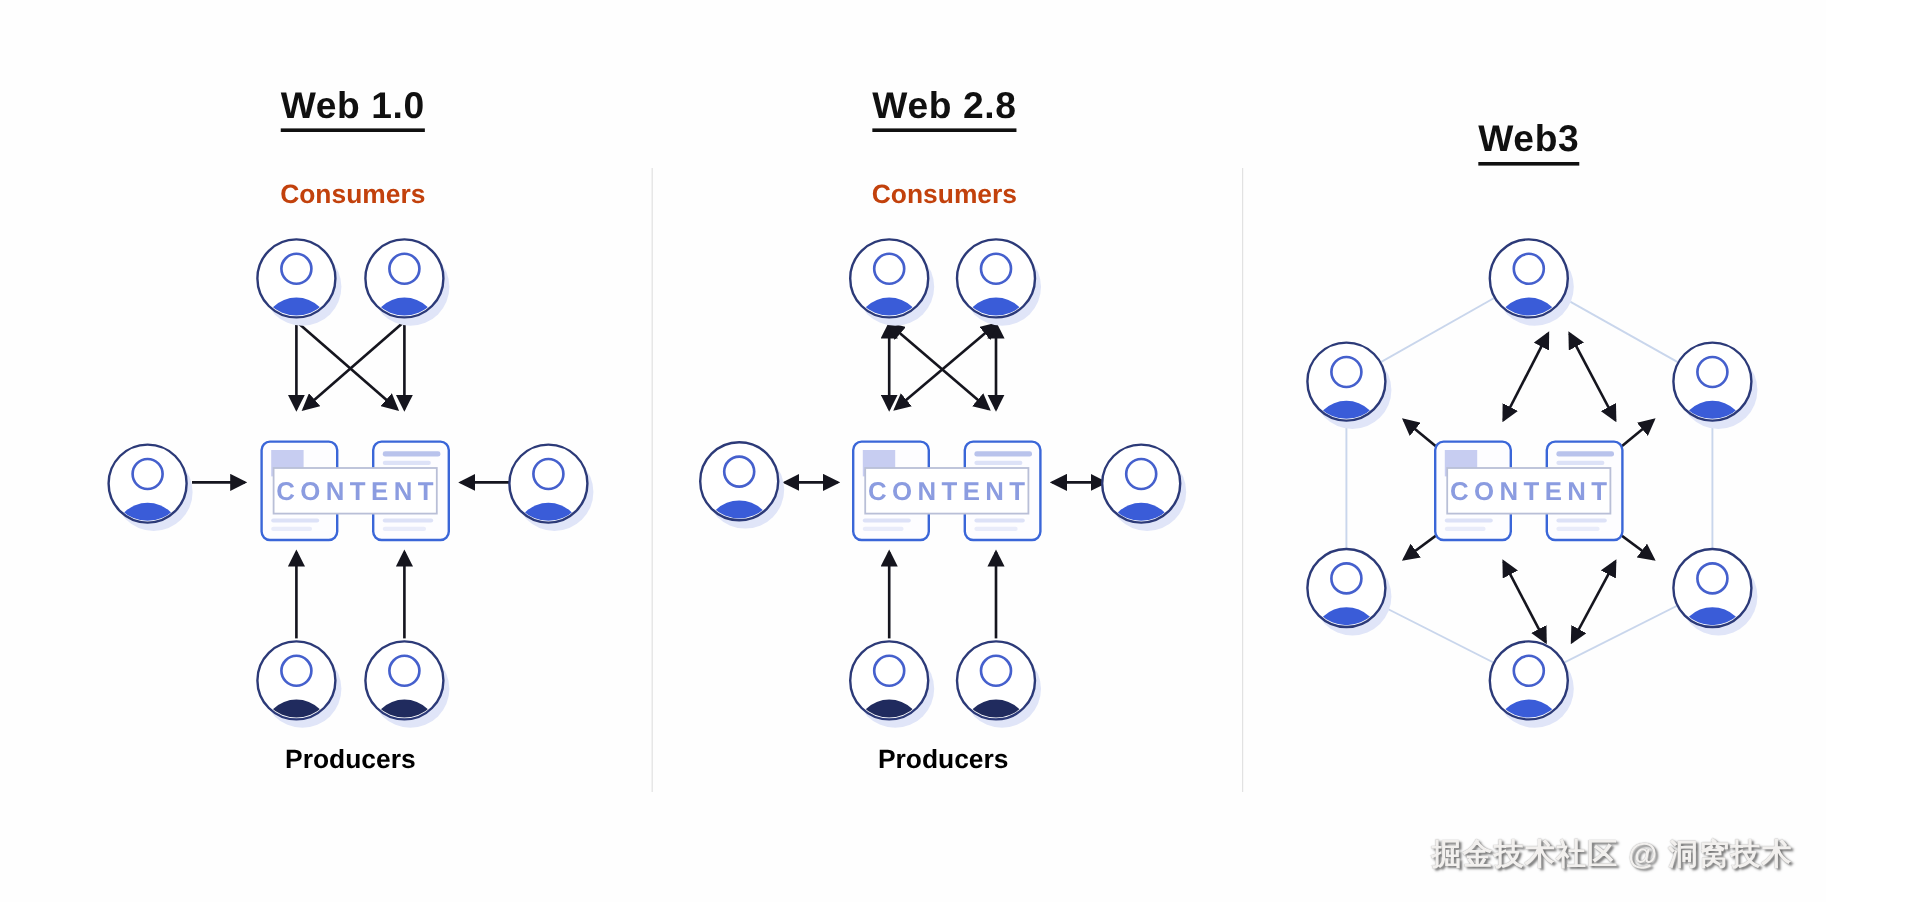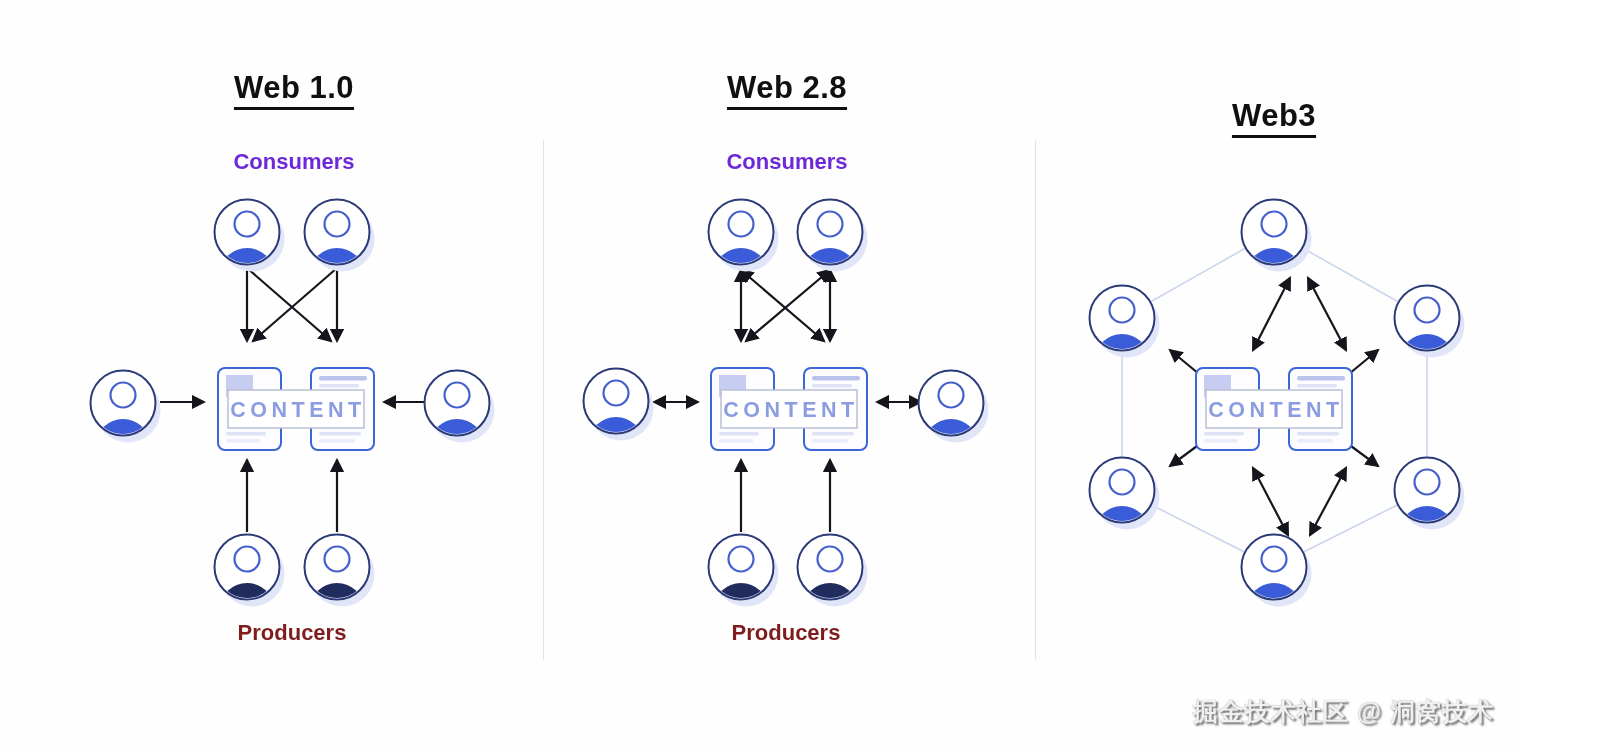--- a/index.html
+++ b/index.html
@@ -11,22 +11,22 @@
   .title{
     position:absolute;margin:0;transform:translateX(-50%);
     font-size:31px;font-weight:bold;color:#101010;letter-spacing:.5px;
     text-decoration:underline;text-decoration-thickness:3px;text-underline-offset:9px;
     white-space:nowrap;
   }
   .lbl{
     position:absolute;transform:translateX(-50%);
     font-size:22px;font-weight:bold;white-space:nowrap;
   }
-  .lbl.consumers{color:#6d28d9;}
-  .lbl.producers{color:#7f1d1d;}
+  .lbl.consumers{color:#c2410c;}
+  .lbl.producers{color:#000000;}
   .gfx{position:absolute;left:0;top:0;}
   .arrow{stroke:#15151e;stroke-width:2.2;marker-end:url(#ah);}
   .arrow.dbl{marker-start:url(#ah);}
   .hexedge{stroke:#c9d6ec;stroke-width:1.6;}
   .av-blue{color:#3a5cd8;}
   .av-navy{color:#202b5e;}
   .content-label{
     font-family:"Liberation Sans", sans-serif;
     font-size:21.5px;font-weight:bold;letter-spacing:4.5px;
     fill:#8b9ce0;text-anchor:middle;

